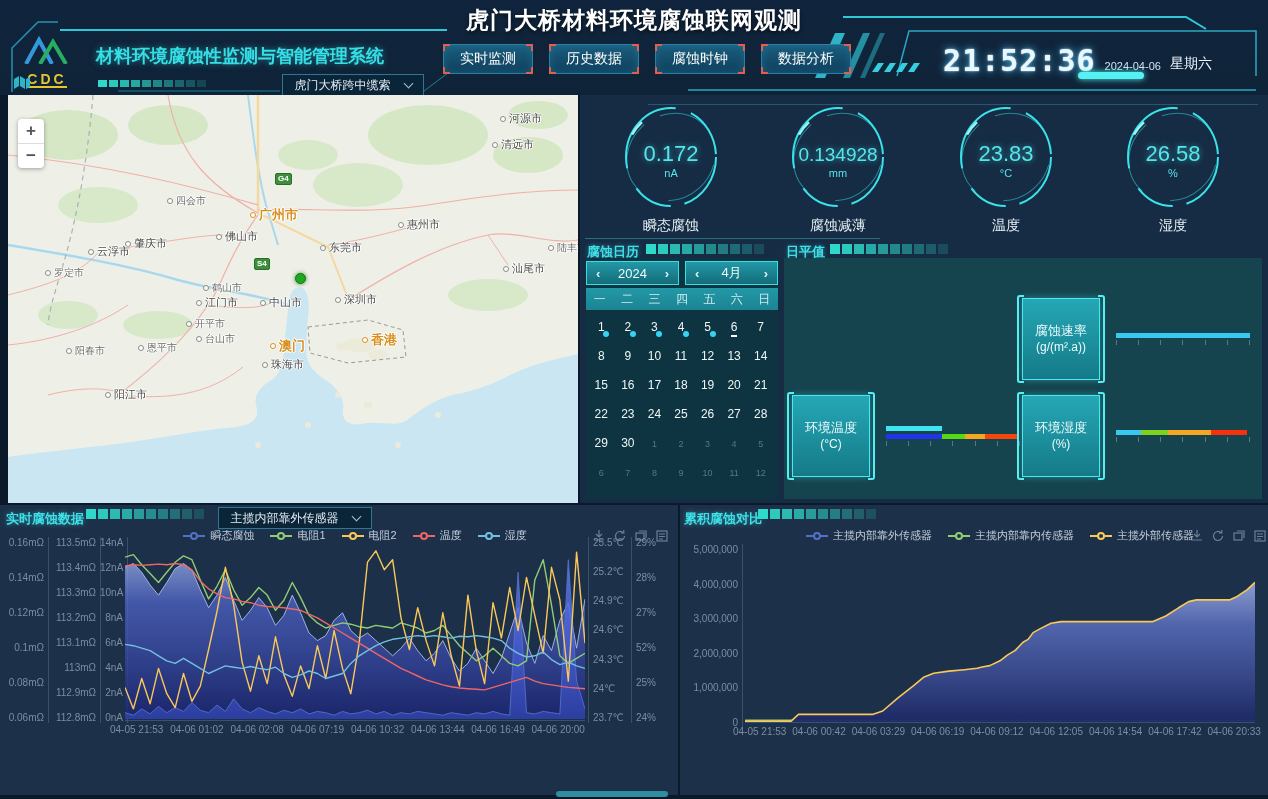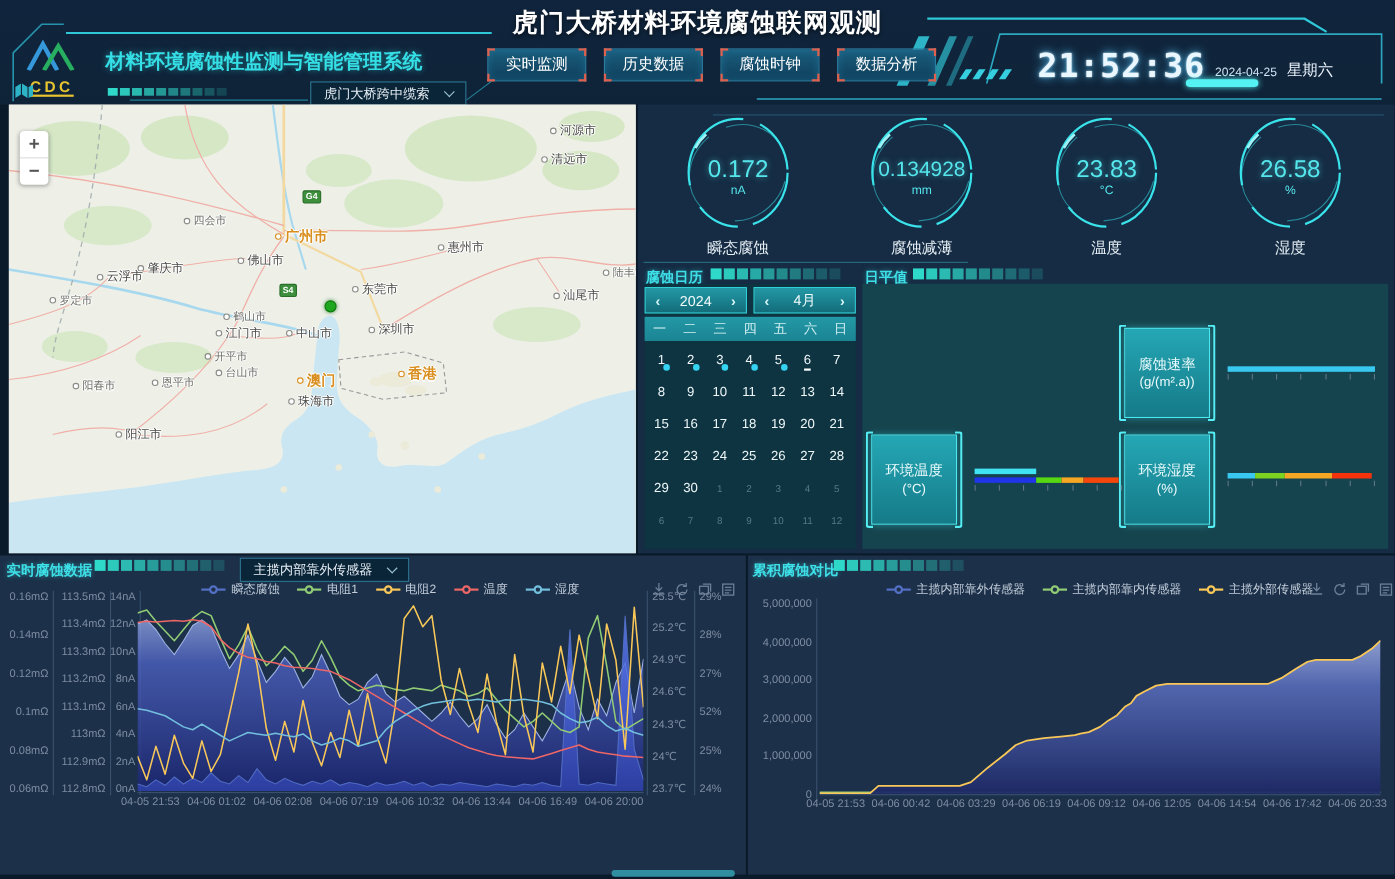--- a/index.html
+++ b/index.html
@@ -149,21 +149,21 @@
         </svg>
     </div>
     <div id="nav-buttons">
         <button class="btn">实时监测<span class="crn"></span></button>
         <button class="btn">历史数据<span class="crn"></span></button>
         <button class="btn">腐蚀时钟<span class="crn"></span></button>
         <button class="btn">数据分析<span class="crn"></span></button>
       </div>
     <div id="clock">
       <span id="ctime">21:52:36</span>
-      <span id="cdate">2024-04-25</span>
+      <span id="cdate">2024-04-06</span>
       <span id="cweek">星期六</span>
     </div>
     <div id="clock-bar"></div>
     <div id="map-dd" class="dd">
       <span>虎门大桥跨中缆索</span>
       <i class="chev"></i>
     </div>
   </div>
 
   <div id="map-panel">
@@ -229,21 +229,21 @@
           <span>广州市</span>
         </div>
         <div class="city" style="left: 398px; top: 128px;">
           <i class="cdot"></i>
           <span>惠州市</span>
         </div>
         <div class="city" style="left: 216px; top: 140px;">
           <i class="cdot"></i>
           <span>佛山市</span>
         </div>
-        <div class="city" style="left: 320px; top: 166px; text-align: right;">
+        <div class="city" style="left: 320px; top: 151px; text-align: right;">
           <i class="cdot"></i>
           <span>东莞市</span>
         </div>
         <div class="city" style="left: 125px; top: 147px;">
           <i class="cdot"></i>
           <span>肇庆市</span>
         </div>
         <div class="city" style="left: 88px; top: 155px;">
           <i class="cdot"></i>
           <span>云浮市</span>

